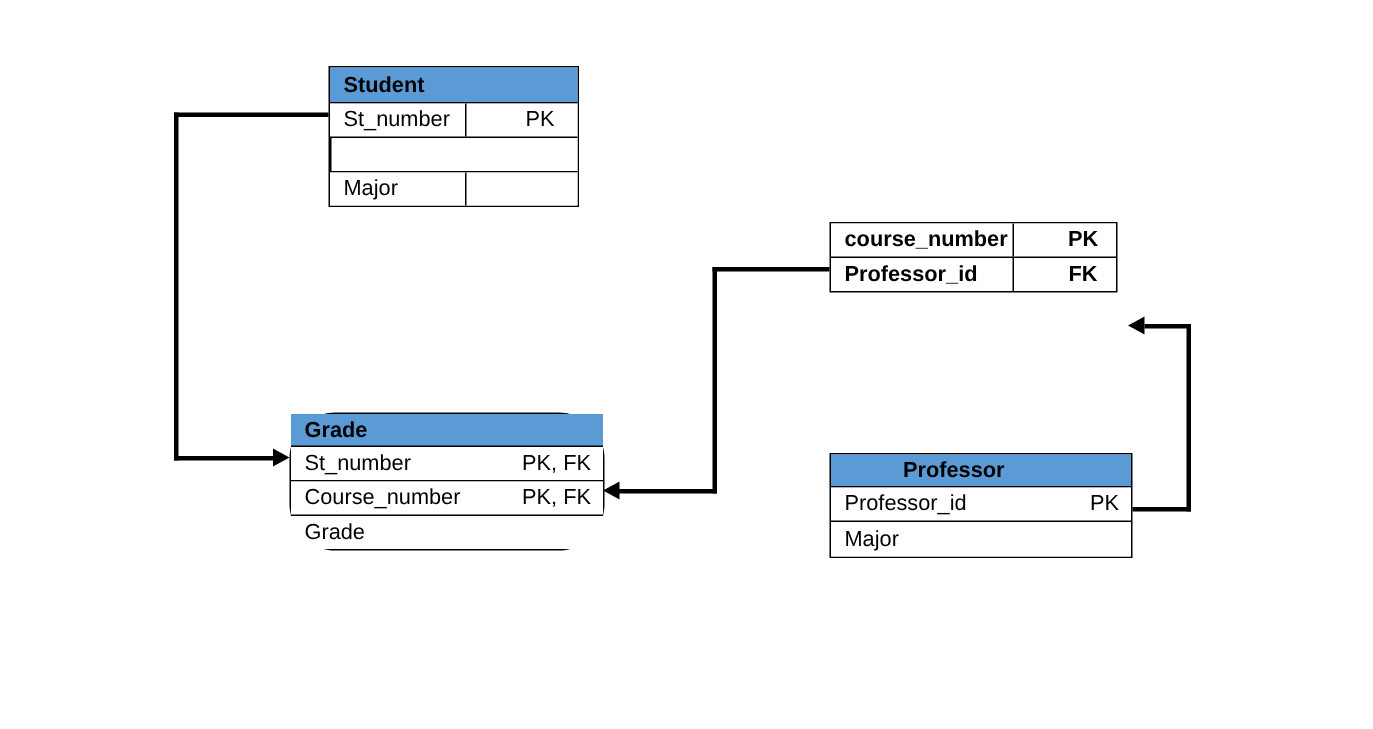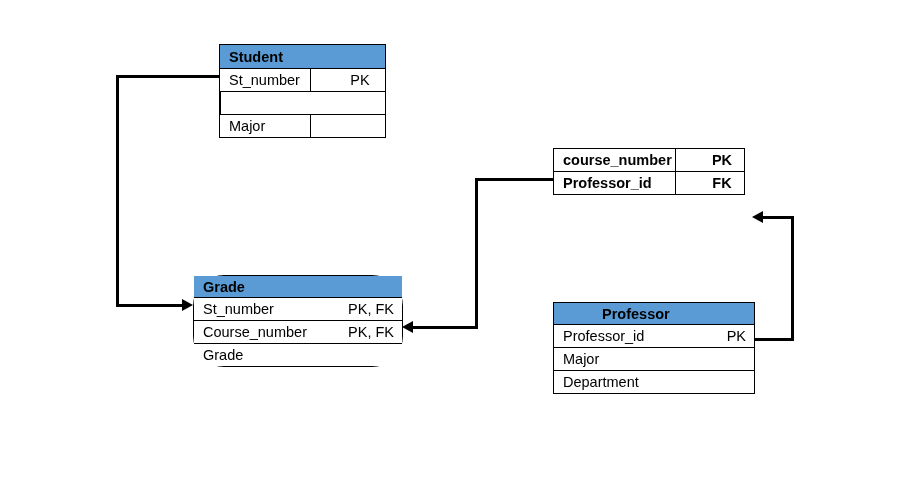--- a/index.html
+++ b/index.html
@@ -163,19 +163,15 @@
     <div class="entity-header" style="height:22px;padding-left:48px;">Professor</div>
 
     <div class="entity-row" style="height:23px;">
       <span class="row-name">Professor_id</span>
       <span class="row-key">PK</span>
     </div>
     <div class="entity-row" style="height:23px;">
       <span class="row-name">Major</span>
       <span class="row-key"></span>
     </div>
-    <div class="entity-row" style="height:22px;">
-      <span class="row-name">Department</span>
-      <span class="row-key"></span>
-    </div>
   </div>
 
 </div>
 
 </body></html>

